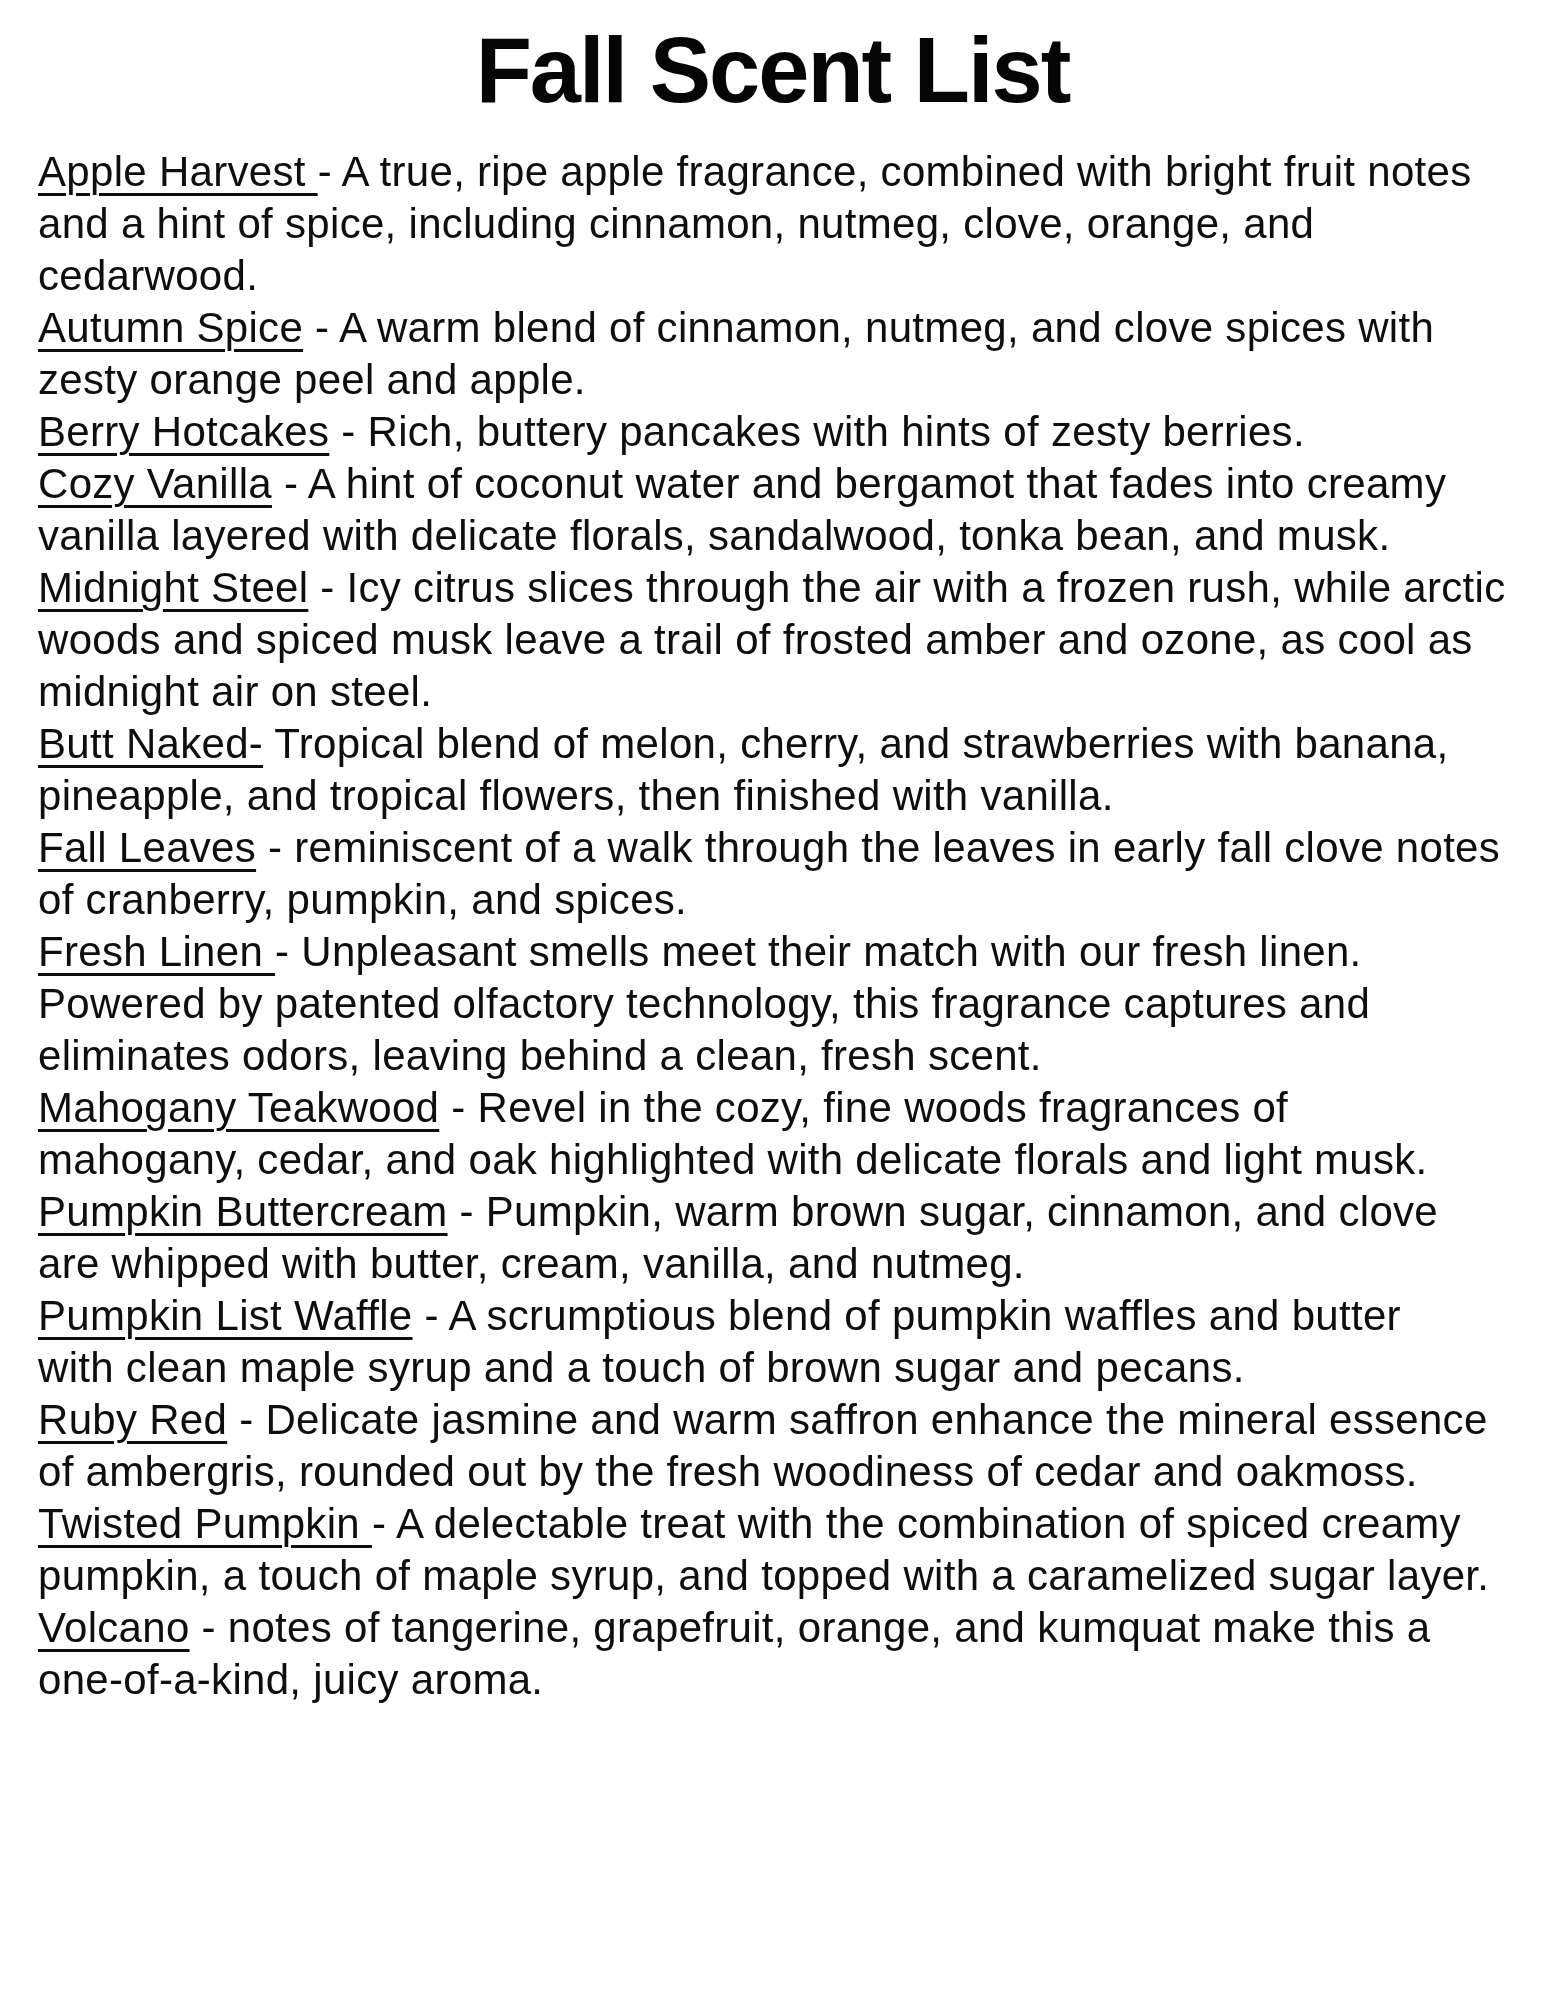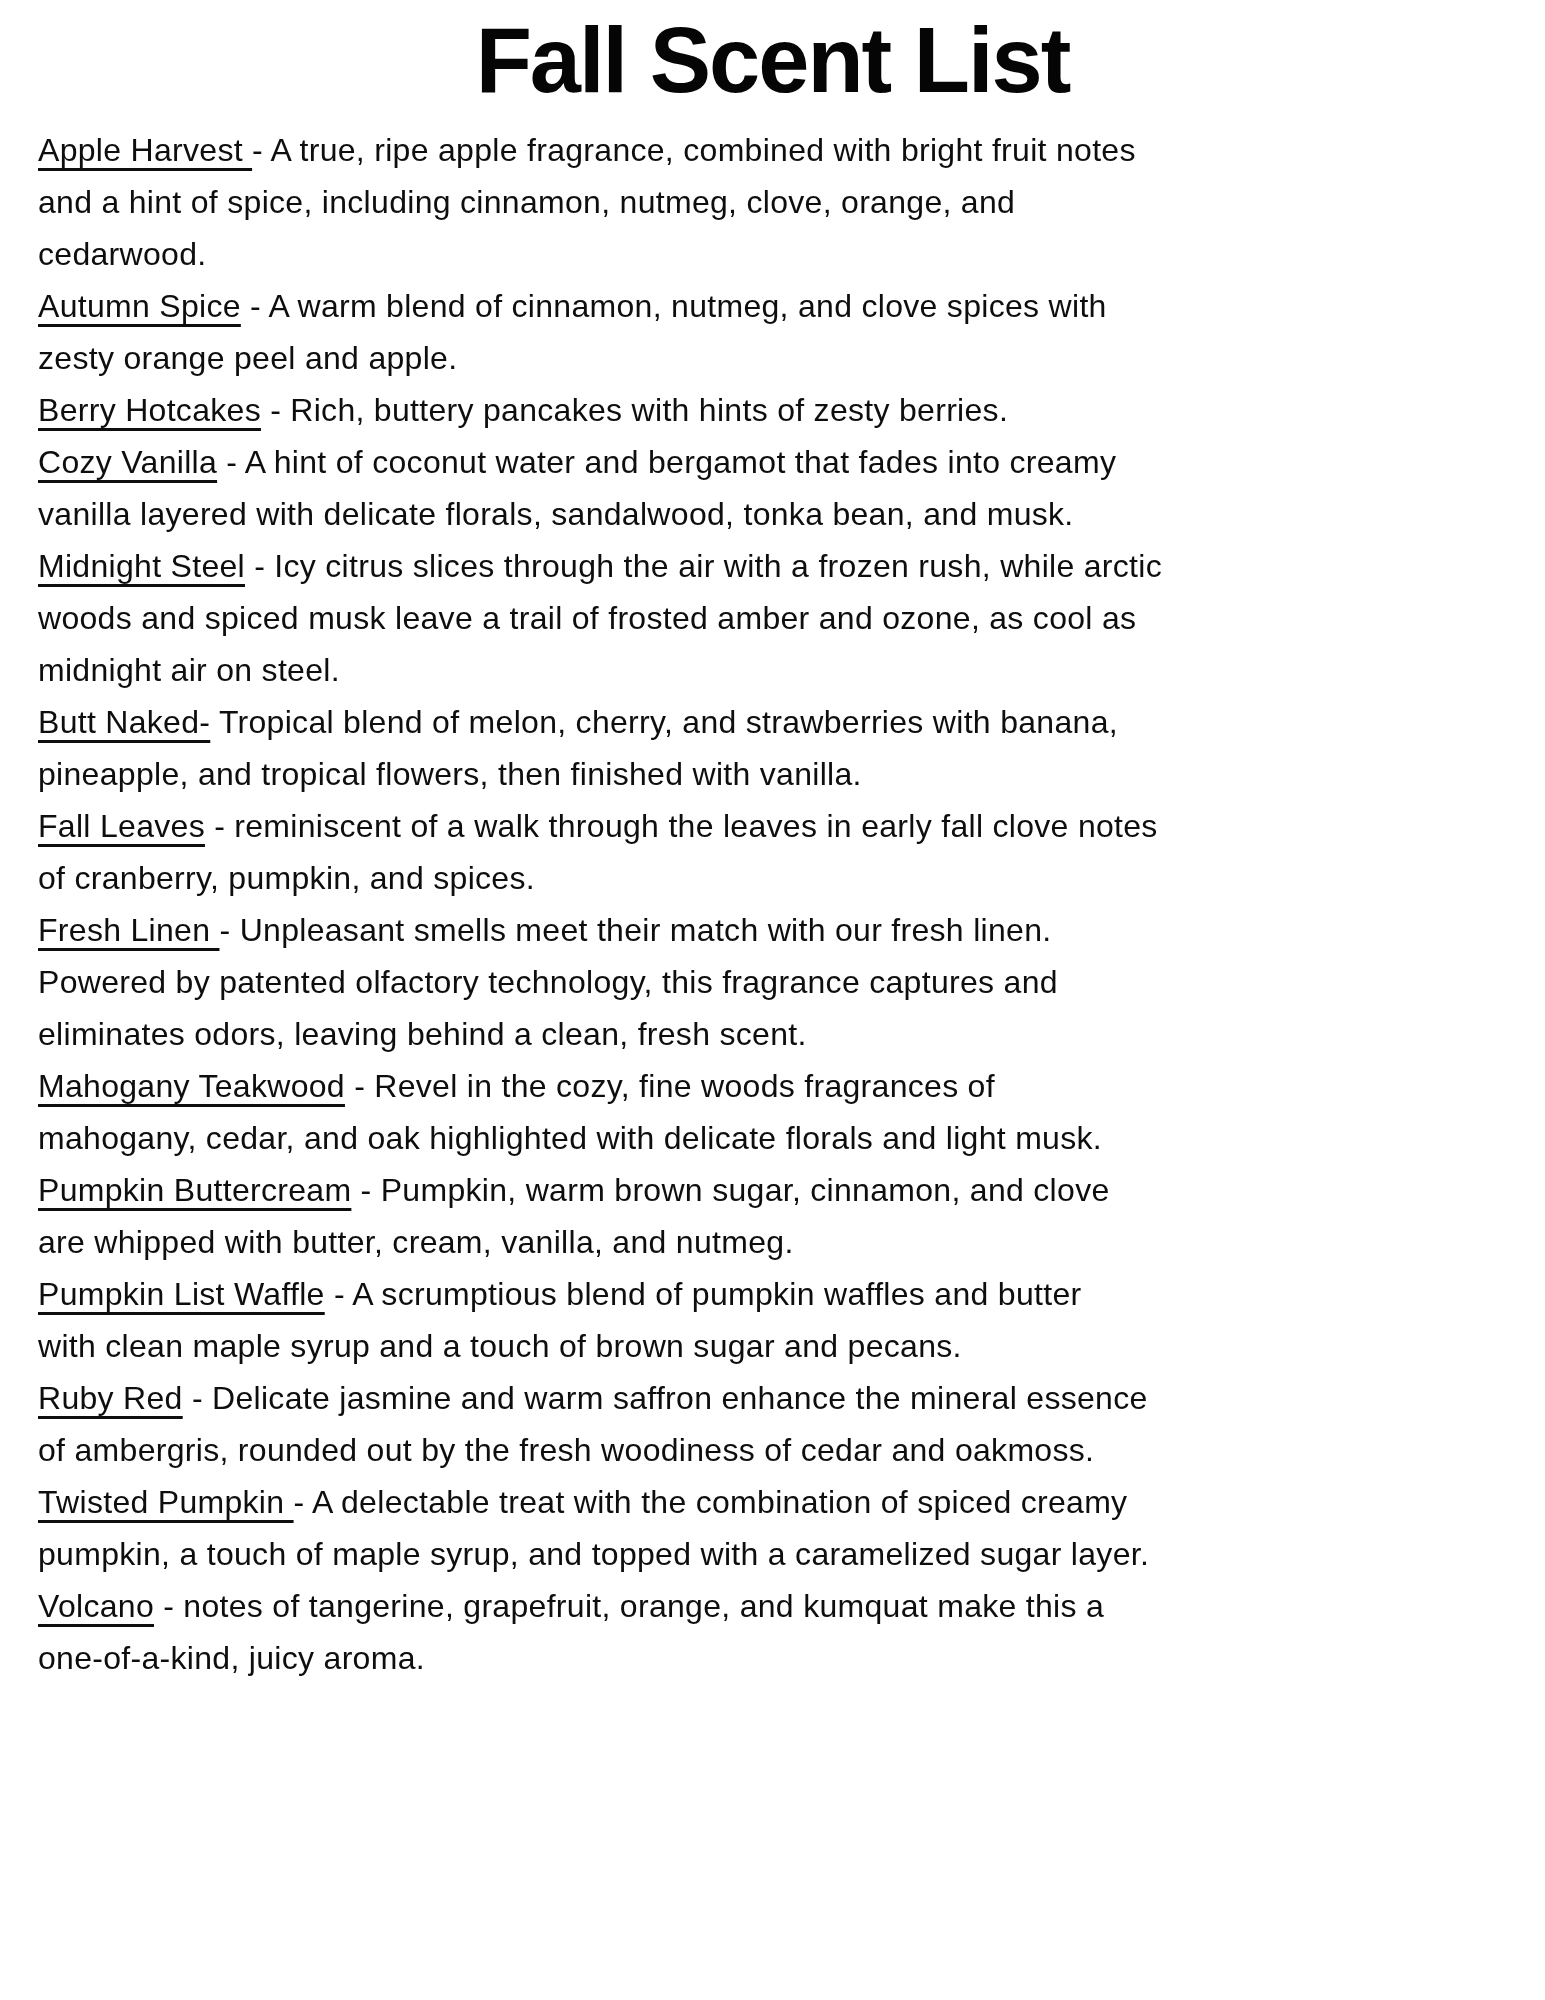--- a/index.html
+++ b/index.html
@@ -6,31 +6,31 @@
   body {
     width: 1545px;
     height: 2000px;
     background: #ffffff;
     font-family: "Liberation Sans", sans-serif;
     color: #0e0e0e;
     overflow: hidden;
   }
   .page-title {
     margin: 0;
-    padding-top: 8px;
+    padding-top: 18px;
     text-align: center;
     font-weight: bold;
     font-size: 92px;
     line-height: 104px;
     letter-spacing: -2px;
     color: #050505;
   }
   .scent-list {
-    margin: 12px 8px 0 38px;
-    font-size: 32px;
+    margin: 24px 8px 0 38px;
+    font-size: 42px;
     line-height: 52px;
     letter-spacing: 0.3px;
   }
   .scent-list p { margin: 0; }
   .scent-name {
     text-decoration: underline;
     text-decoration-thickness: 3px;
     text-underline-offset: 7px;
   }
   .scent-desc { white-space: pre-line; }

